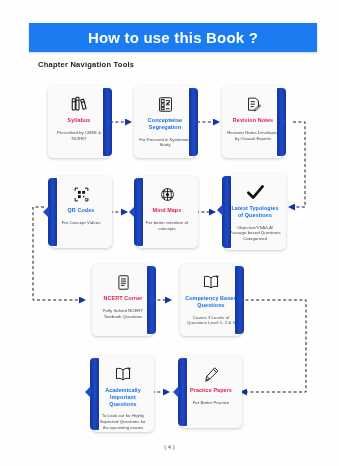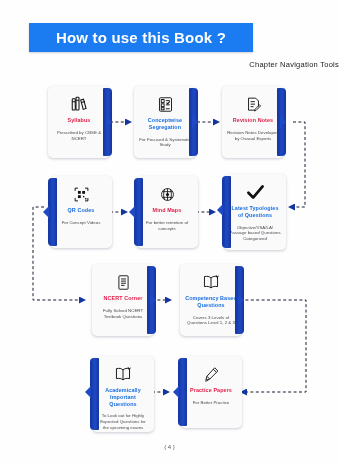--- a/index.html
+++ b/index.html
@@ -7,32 +7,32 @@
     width:339px;height:466px;
     background:#ffffff;
     font-family:"Liberation Sans", sans-serif;
     overflow:hidden;
     position:relative;
   }
   .page{position:absolute;inset:0;background:#fefefe;}
 
   
   .header-bar{
-    position:absolute;left:29px;top:23px;width:224px;height:29px;
+    position:absolute;left:29px;top:23px;width:288px;height:29px;
     background:#1a7cf0;
     display:flex;align-items:center;justify-content:center;
     box-shadow:0 1px 2px rgba(0,0,0,.18);
   }
   .header-title{
     color:#ffffff;font-size:15px;font-weight:bold;letter-spacing:.2px;
     font-family:"Liberation Sans", sans-serif;
   }
   .subtitle{
-    position:absolute;left:0;right:0;top:60px;text-align:right;
-    font-size:7.5px;font-weight:normal;color:#1a1a1a;letter-spacing:.25px;
+    position:absolute;left:0;right:0;top:60px;text-align:left;
+    font-size:7.5px;font-weight:bold;color:#1a1a1a;letter-spacing:.25px;padding-left:38px;
   }
 
   
   .wires{position:absolute;left:0;top:0;width:339px;height:466px;pointer-events:none;}
 
   
   .card{
     position:absolute;width:62px;height:72px;
     background:#fafafa;
     border-radius:5px;

